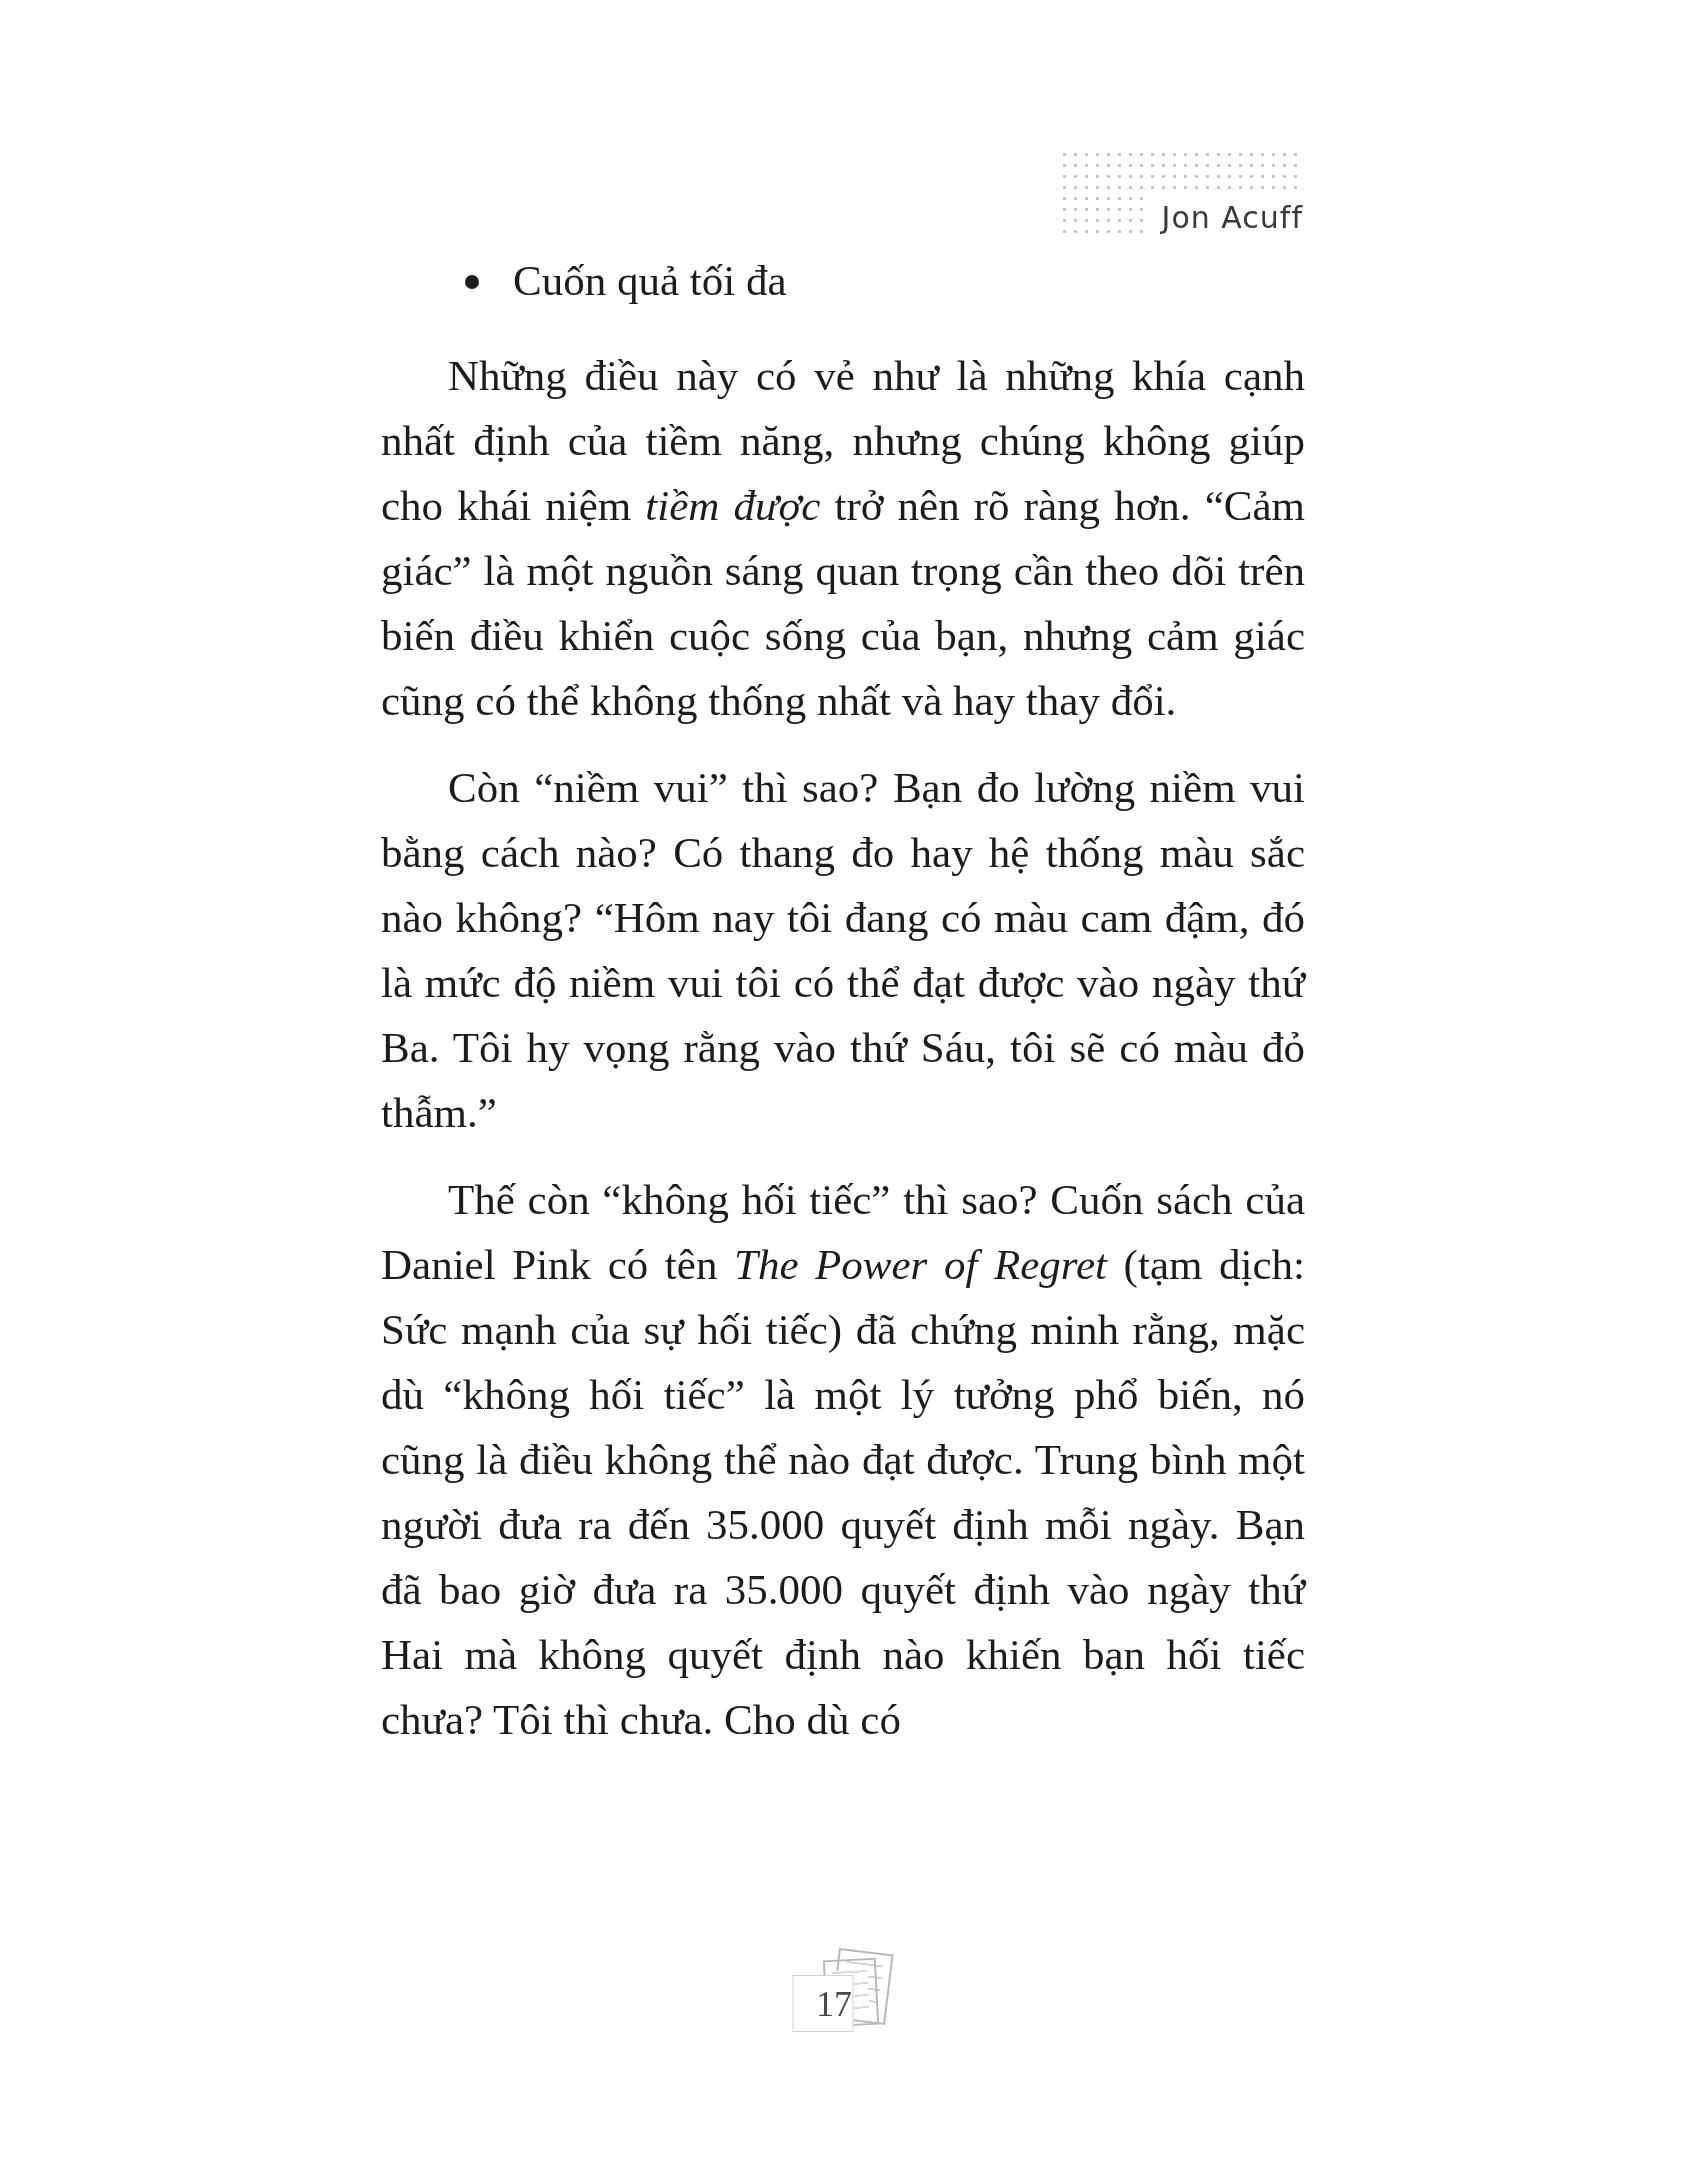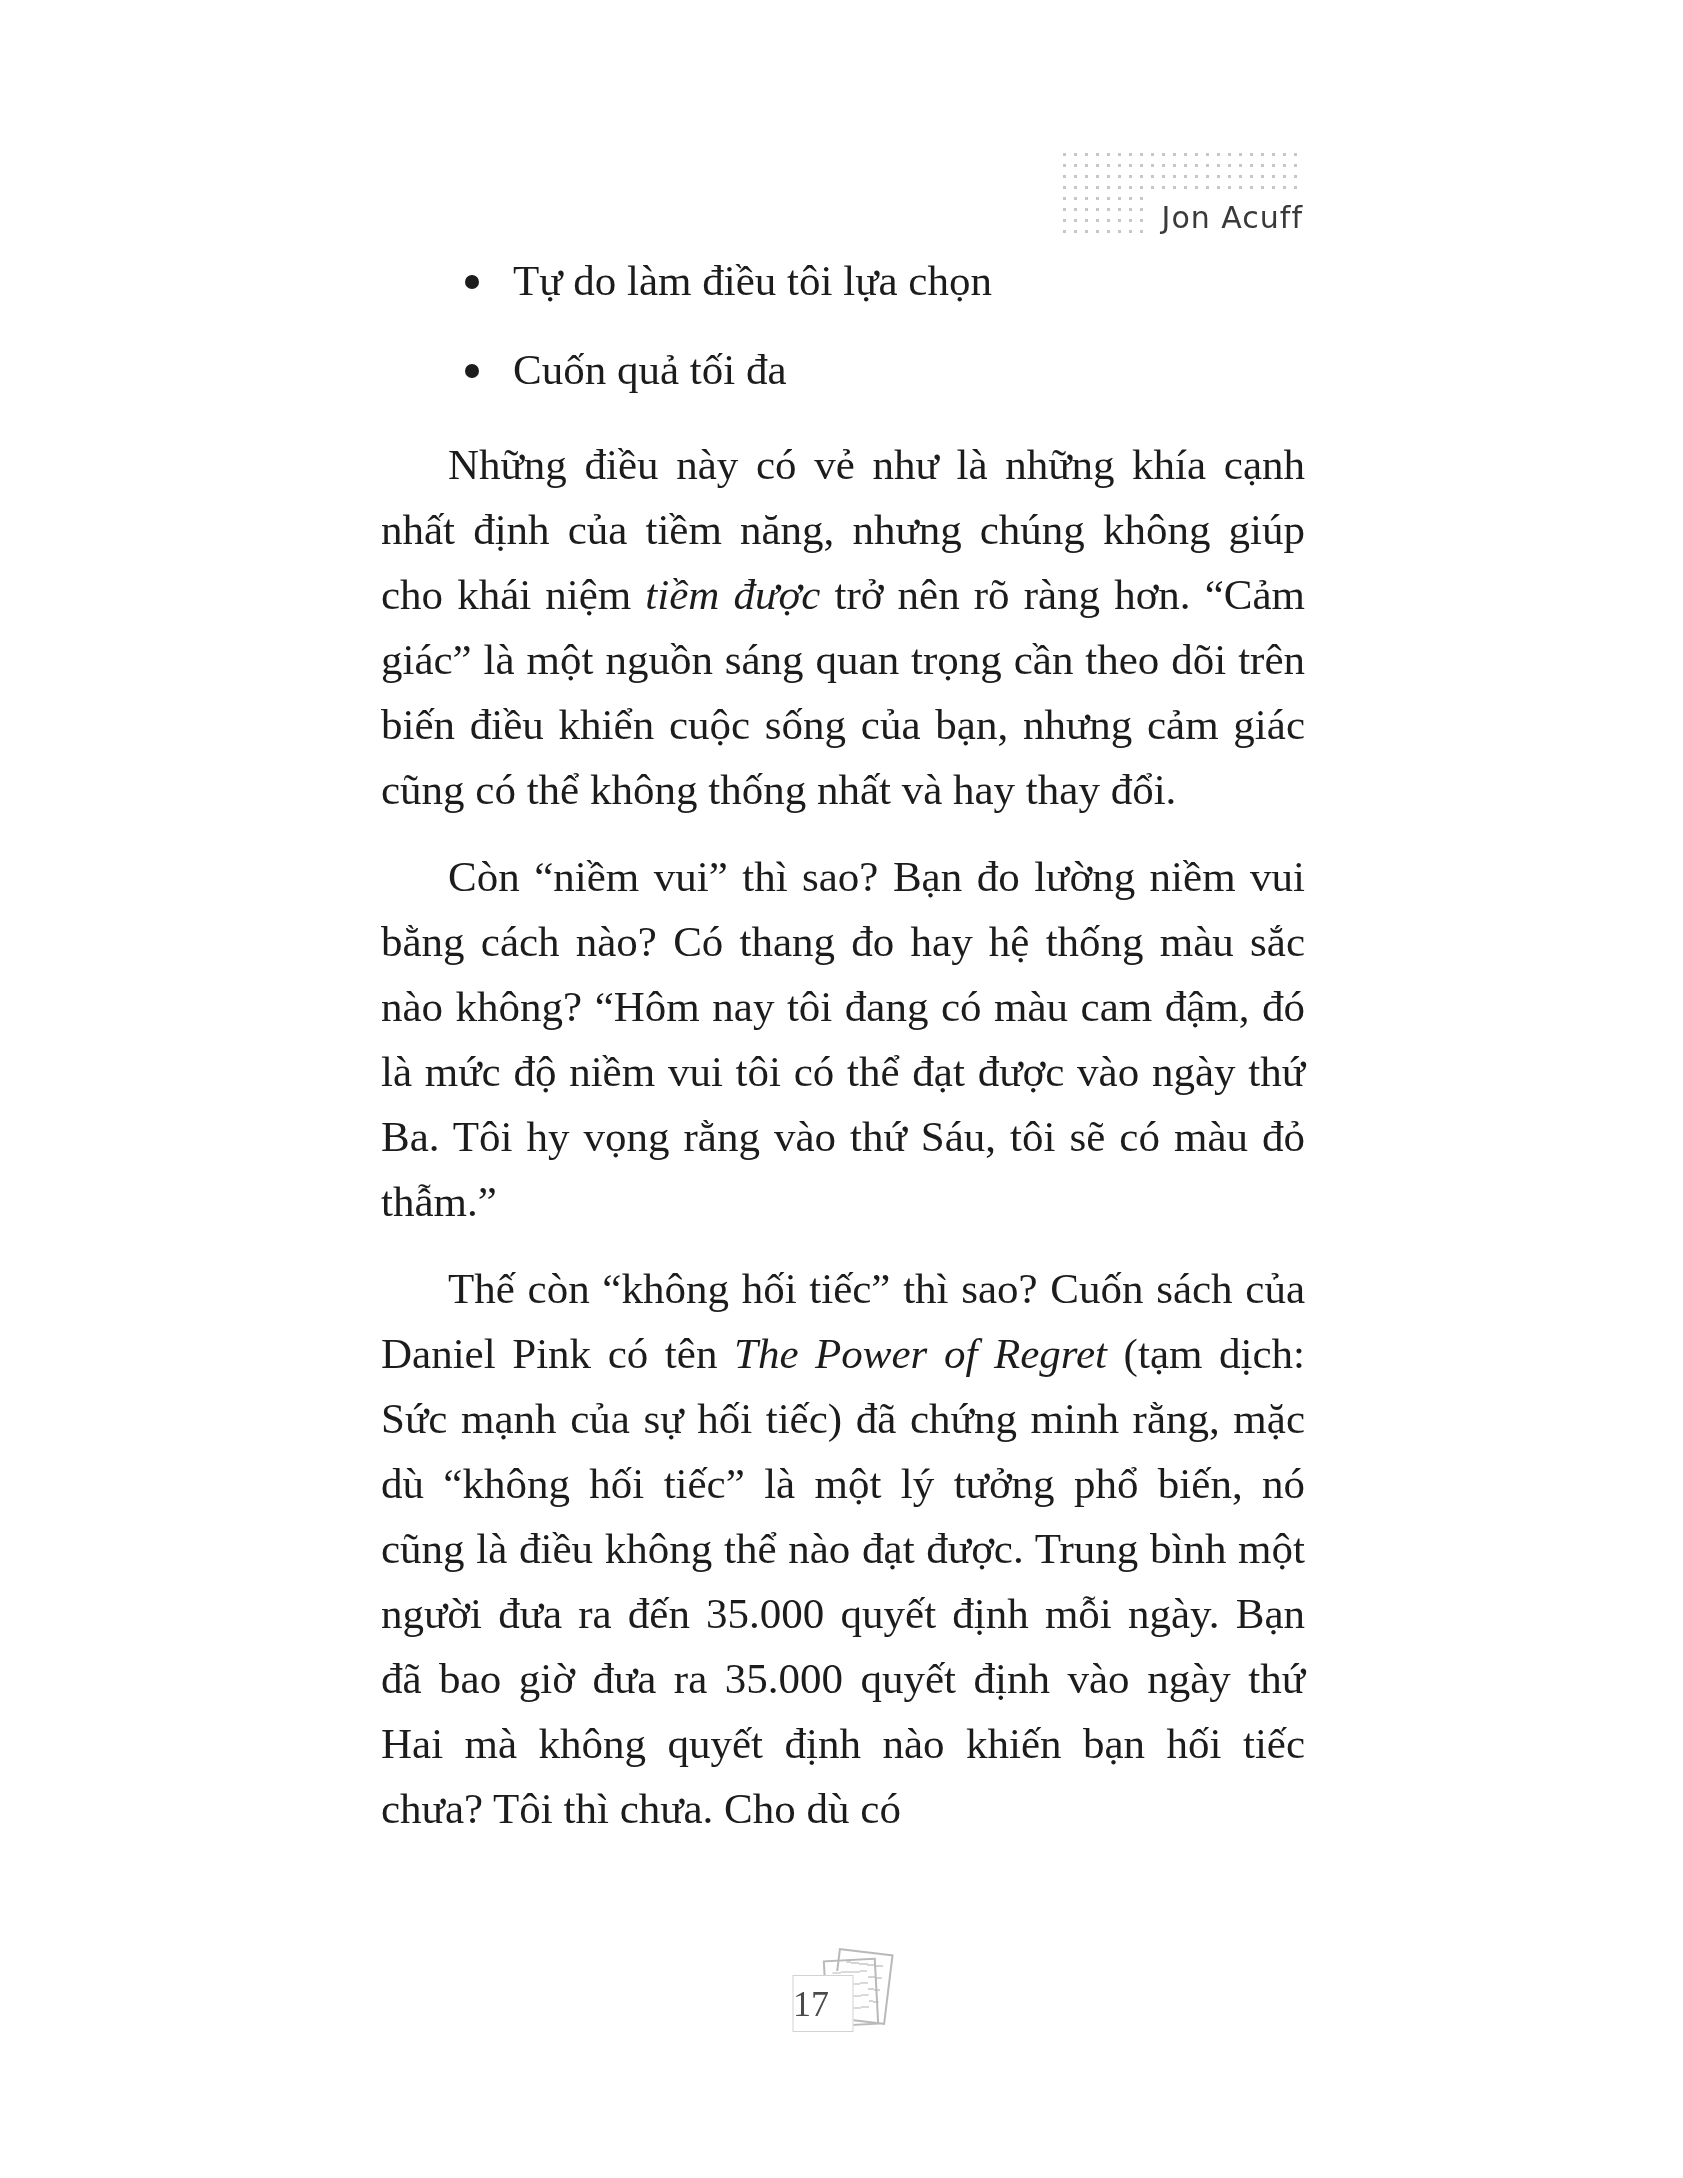--- a/index.html
+++ b/index.html
@@ -114,38 +114,37 @@
   .num-box {
     position: absolute;
     left: 0;
     bottom: 6px;
     width: 59px;
     height: 55px;
     background: #ffffff;
     border: 1px solid #d2d2d2;
     display: flex;
     align-items: center;
-    justify-content: flex-start;
+    justify-content: flex-end;
     font-size: 36px;
     color: #4a4a4a;
   }
 </style>
 </head>
 <body>
 
 <div class="page">
 
   <div class="header-deco">
     <span class="header-author">Jon Acuff</span>
   </div>
 
   <main class="content">
 
     <ul class="bullet-list">
-      <li class="bullet-item"><span class="bullet-dot"></span><span>Tự do làm điều tôi lựa chọn</span></li>
       <li class="bullet-item"><span class="bullet-dot"></span><span>Cuốn quả tối đa</span></li>
     </ul>
 
     <p class="para"><span>Những điều này có vẻ như là những khía cạnh nhất định của tiềm năng, nhưng chúng không giúp cho khái niệm </span><em>tiềm được</em><span> trở nên rõ ràng hơn. “Cảm giác” là một nguồn sáng quan trọng cần theo dõi trên biến điều khiển cuộc sống của bạn, nhưng cảm giác cũng có thể không thống nhất và hay thay đổi.</span></p>
 
     <p class="para"><span>Còn “niềm vui” thì sao? Bạn đo lường niềm vui bằng cách nào? Có thang đo hay hệ thống màu sắc nào không? “Hôm nay tôi đang có màu cam đậm, đó là mức độ niềm vui tôi có thể đạt được vào ngày thứ Ba. Tôi hy vọng rằng vào thứ Sáu, tôi sẽ có màu đỏ thẫm.”</span></p>
 
     <p class="para"><span>Thế còn “không hối tiếc” thì sao? Cuốn sách của Daniel Pink có tên </span><em>The Power of Regret</em><span> (tạm dịch: Sức mạnh của sự hối tiếc) đã chứng minh rằng, mặc dù “không hối tiếc” là một lý tưởng phổ biến, nó cũng là điều không thể nào đạt được. Trung bình một người đưa ra đến 35.000 quyết định mỗi ngày. Bạn đã bao giờ đưa ra 35.000 quyết định vào ngày thứ Hai mà không quyết định nào khiến bạn hối tiếc chưa? Tôi thì chưa. Cho dù có</span></p>
 
   </main>

